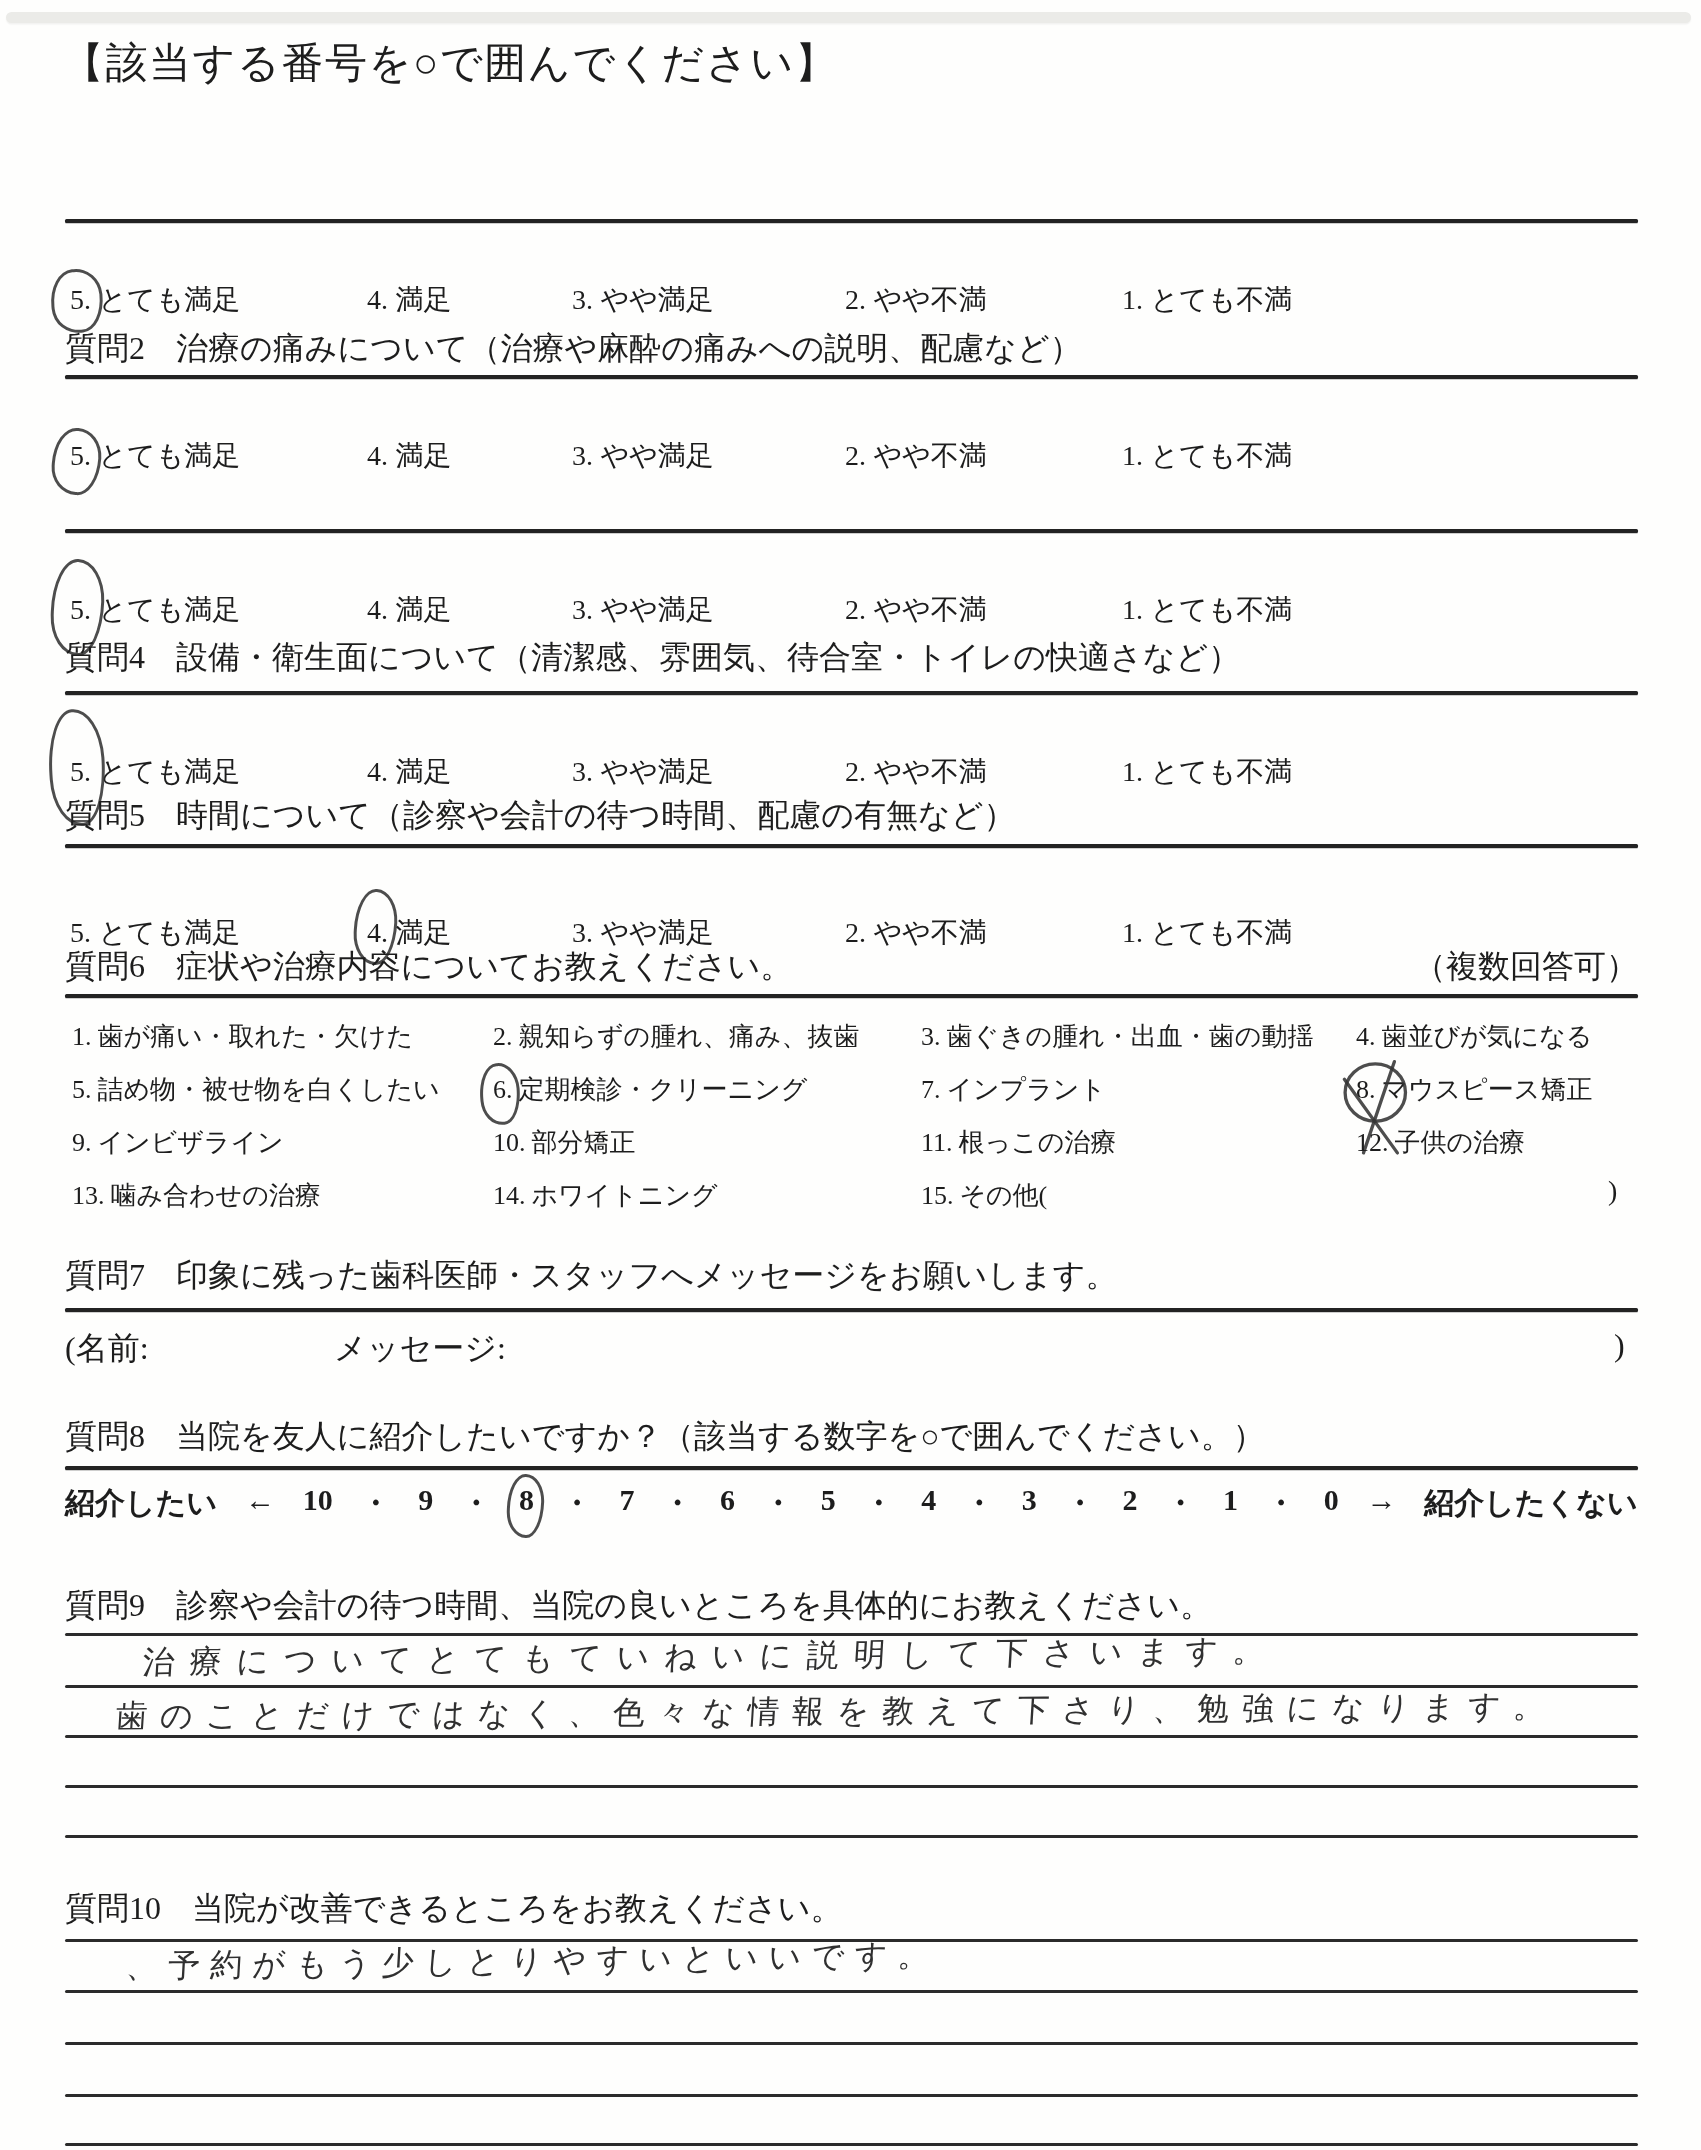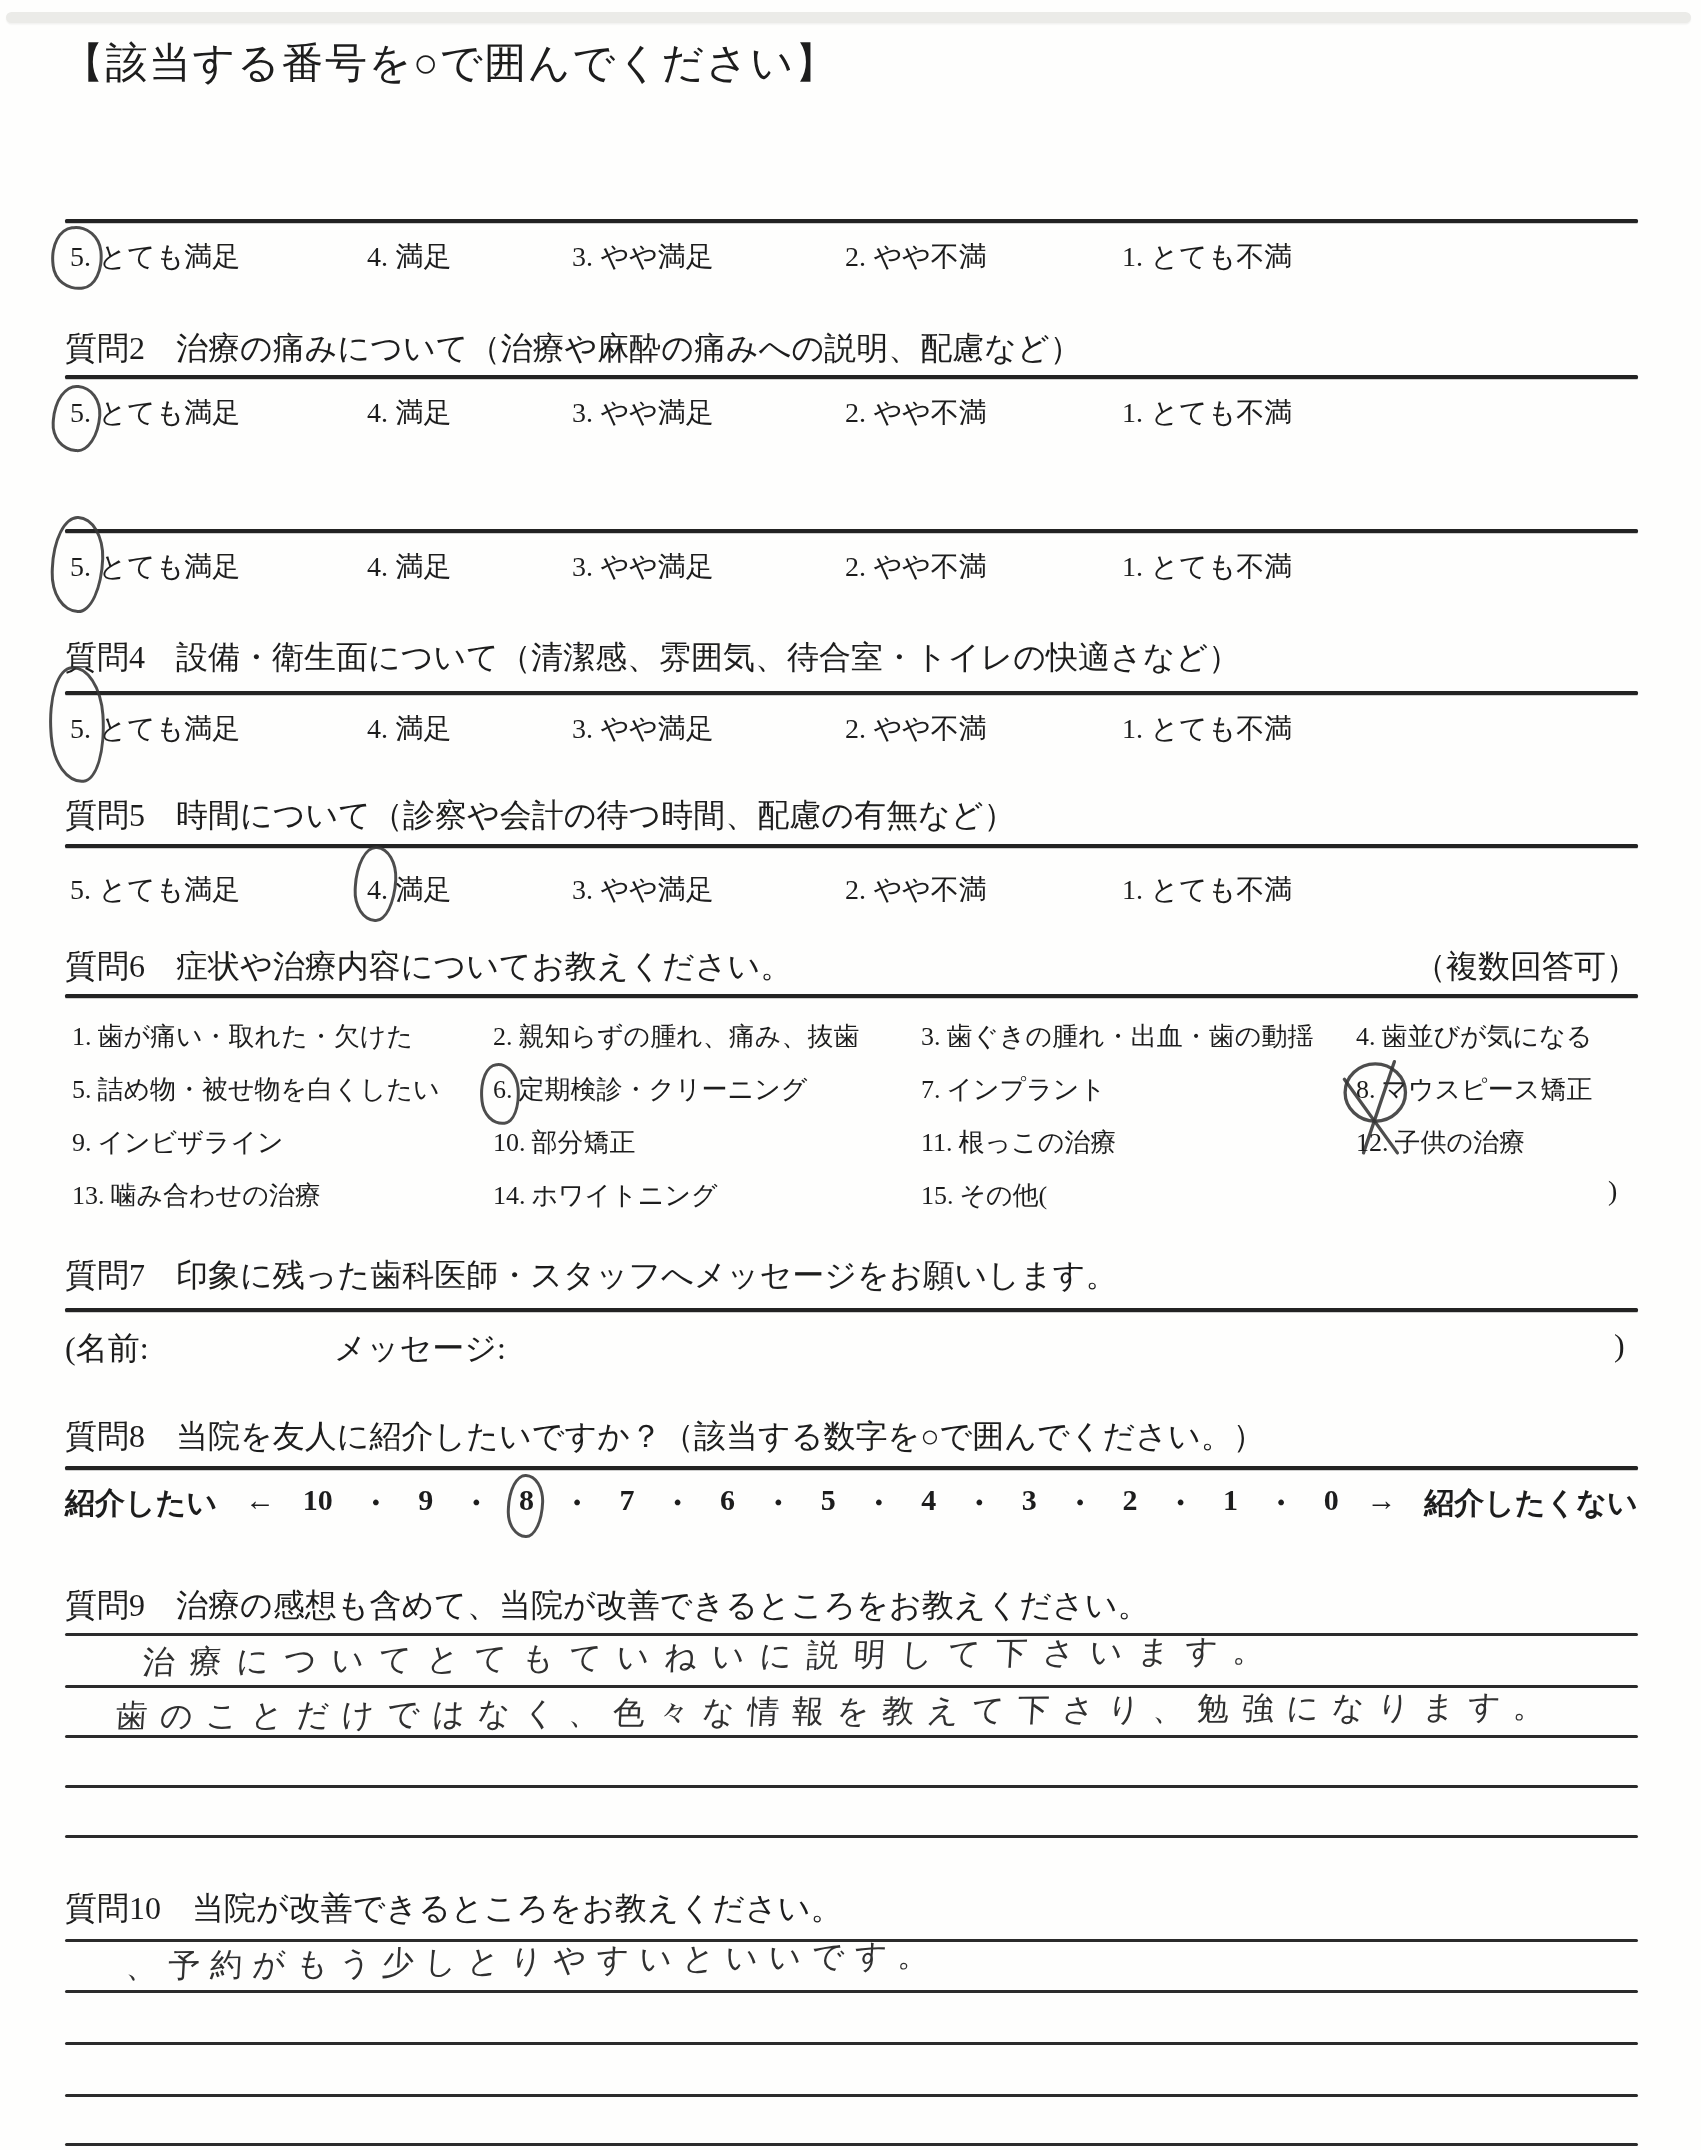--- a/index.html
+++ b/index.html
@@ -12,21 +12,21 @@
 
   .qhead{position:absolute;left:0;right:0;padding-left:65px;font-size:32px;white-space:nowrap;}
   .qlabel{margin-right:31px;}
   .q6note{position:absolute;right:63px;top:0;}
 
   .rule{position:absolute;left:65px;width:1573px;background:#232323;border-radius:1.5px;}
   .rule.section{height:3.7px;box-shadow:0 0.7px 0 rgba(0,0,0,.25);}
   .rule.answer{height:3px;background:#2b2b2b;}
 
   .opts{position:absolute;left:0;width:100%;height:52px;font-size:28px;}
-  .opt{position:absolute;white-space:nowrap;}
+  .opt{position:absolute;white-space:nowrap;margin-top:43px;}
   .opt-num{display:inline-block;margin-right:7.4px;position:relative;}
 
   .q6row{position:absolute;left:0;width:100%;height:41px;font-size:26px;}
   .q6item{position:absolute;white-space:nowrap;}
   .q6num{display:inline-block;margin-right:5.9px;position:relative;}
   .q6paren{position:absolute;font-size:28px;}
 
   .q7row{position:absolute;left:0;width:100%;height:44px;font-size:32px;}
   .q7row span{position:absolute;white-space:nowrap;}
 
@@ -181,21 +181,21 @@
     <span class="sc">2</span>
     <span class="sc">・</span>
     <span class="sc">1</span>
     <span class="sc">・</span>
     <span class="sc">0</span>
     <span class="sc">→</span>
     <span class="sc">紹介したくない</span>
   </div>
 
   <div class="qhead" style="top:1584px">
-    <span class="qlabel">質問9</span><span class="qtitle">治療の感想も含めて、当院が改善できるところをお教えください。</span>
+    <span class="qlabel">質問9</span><span class="qtitle">診察や会計の待つ時間、当院の良いところを具体的にお教えください。</span>
   </div>
   <div class="rule answer" style="top:1633px"></div>
   <div class="rule answer" style="top:1685px"></div>
   <div class="rule answer" style="top:1735px"></div>
   <div class="rule answer" style="top:1785px"></div>
   <div class="rule answer" style="top:1835px"></div>
   <div class="hand" style="top:1641px;left:144px;letter-spacing:14.8px;transform:rotate(-0.6deg) skewX(-4deg)">治療についてとてもていねいに説明して下さいます。</div>
   <div class="hand" style="top:1695px;left:117px;letter-spacing:12.6px;transform:rotate(-0.4deg) skewX(-4deg)">歯のことだけではなく、色々な情報を教えて下さり、勉強になります。</div>
 
   <div class="qhead" style="top:1887px">

